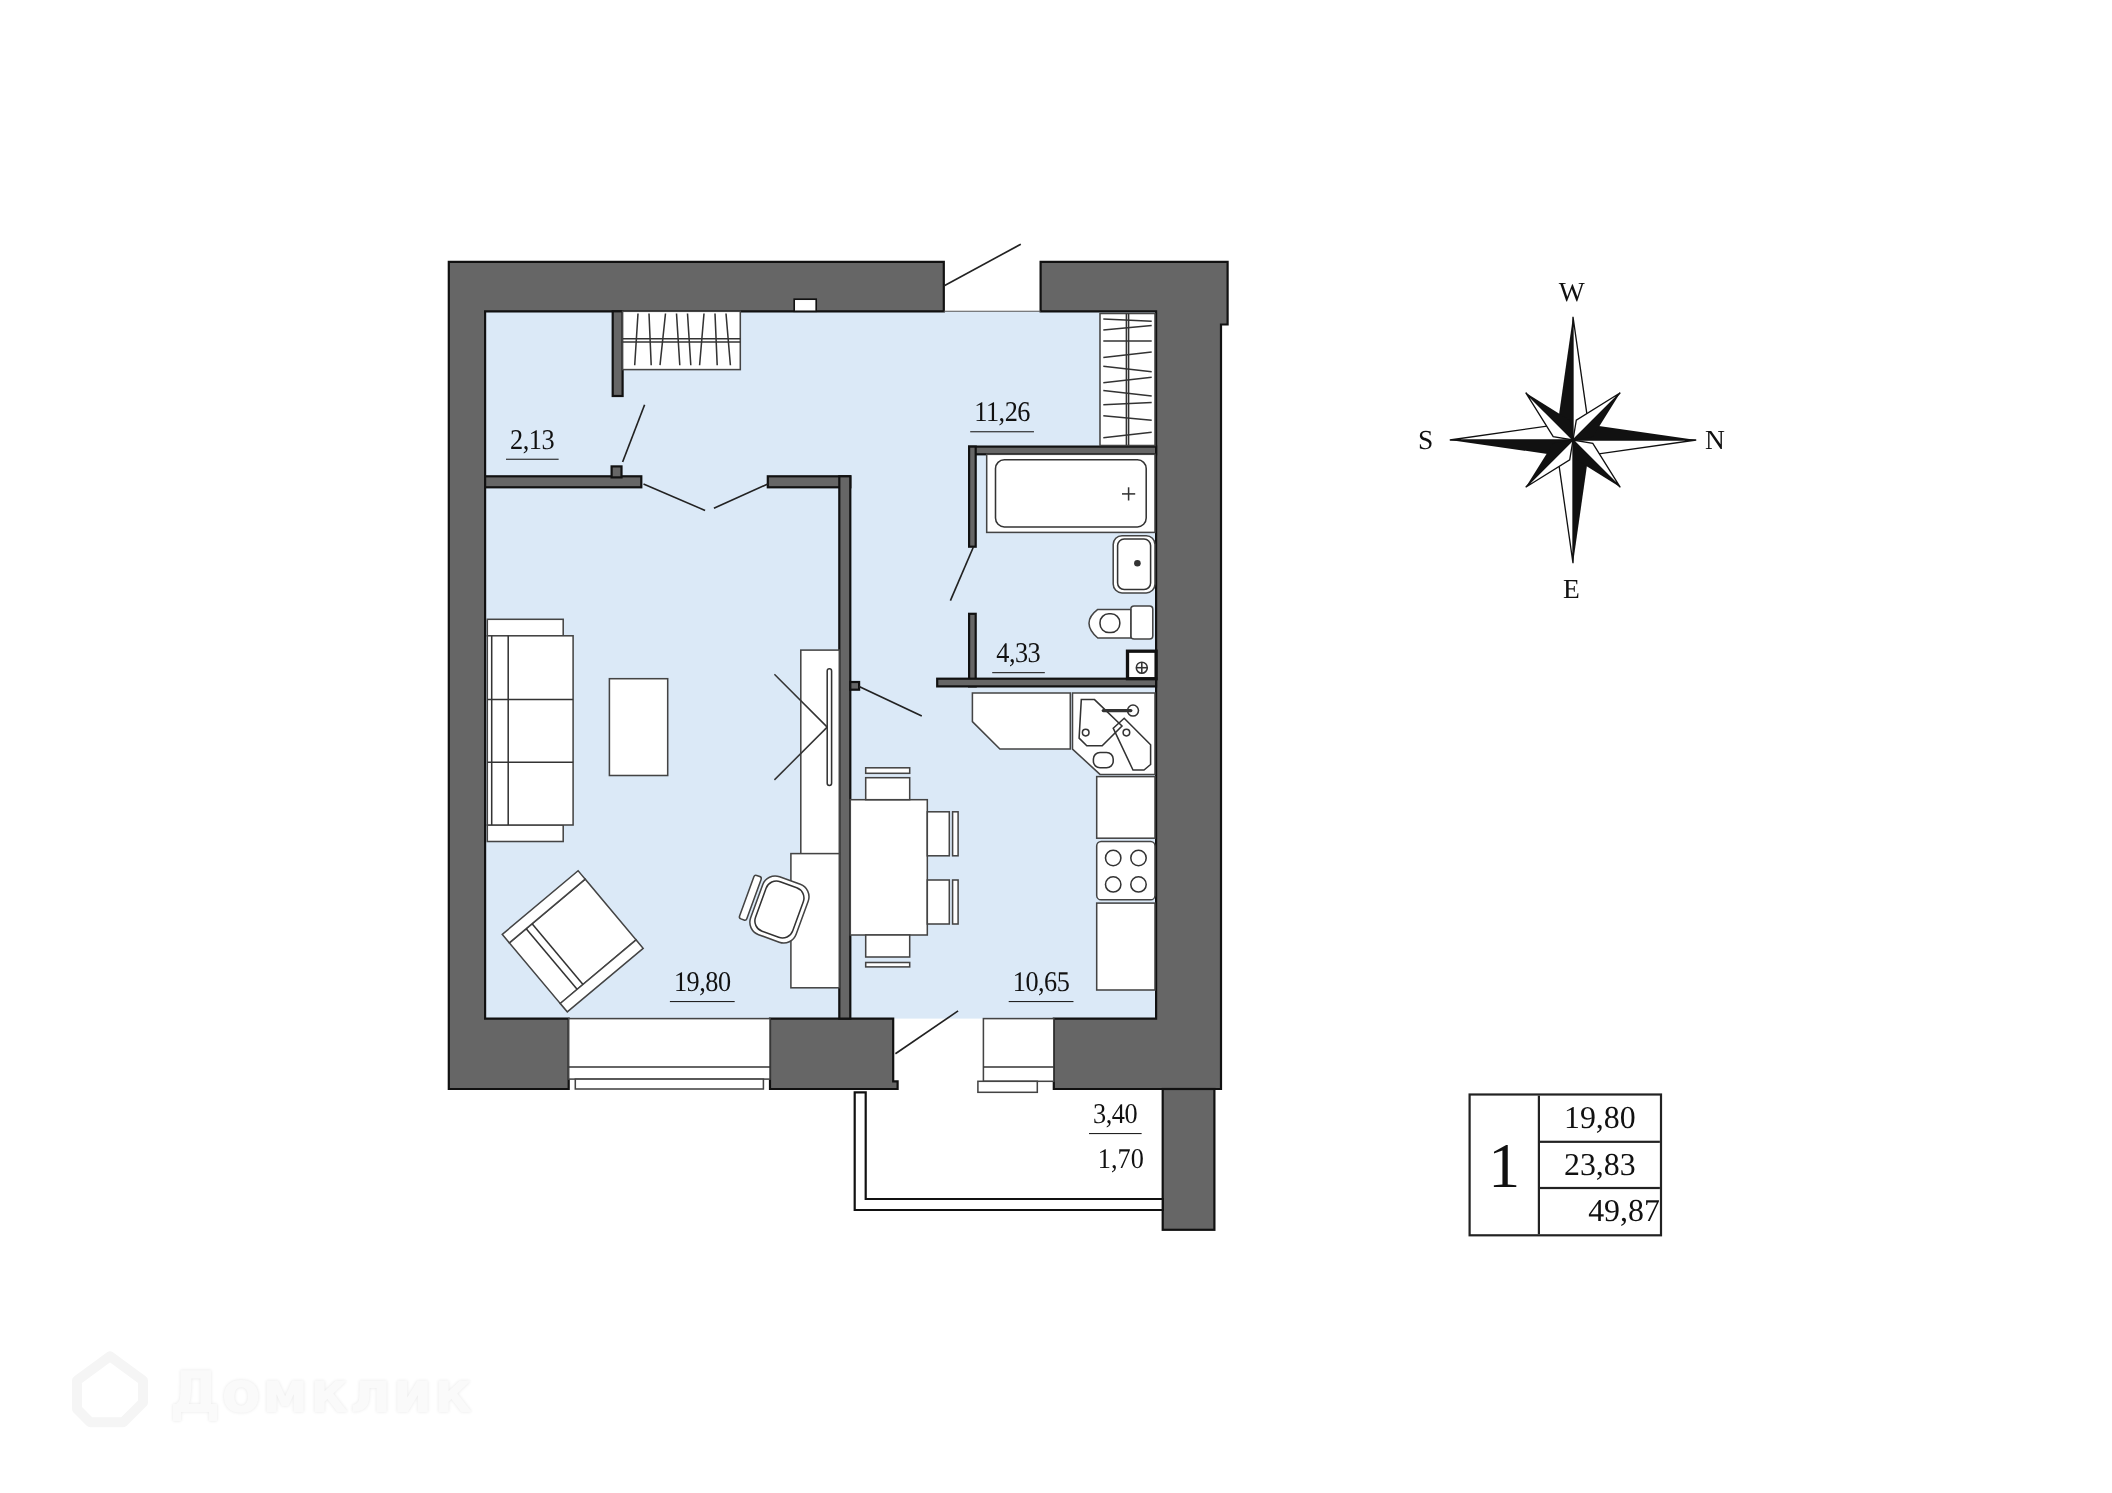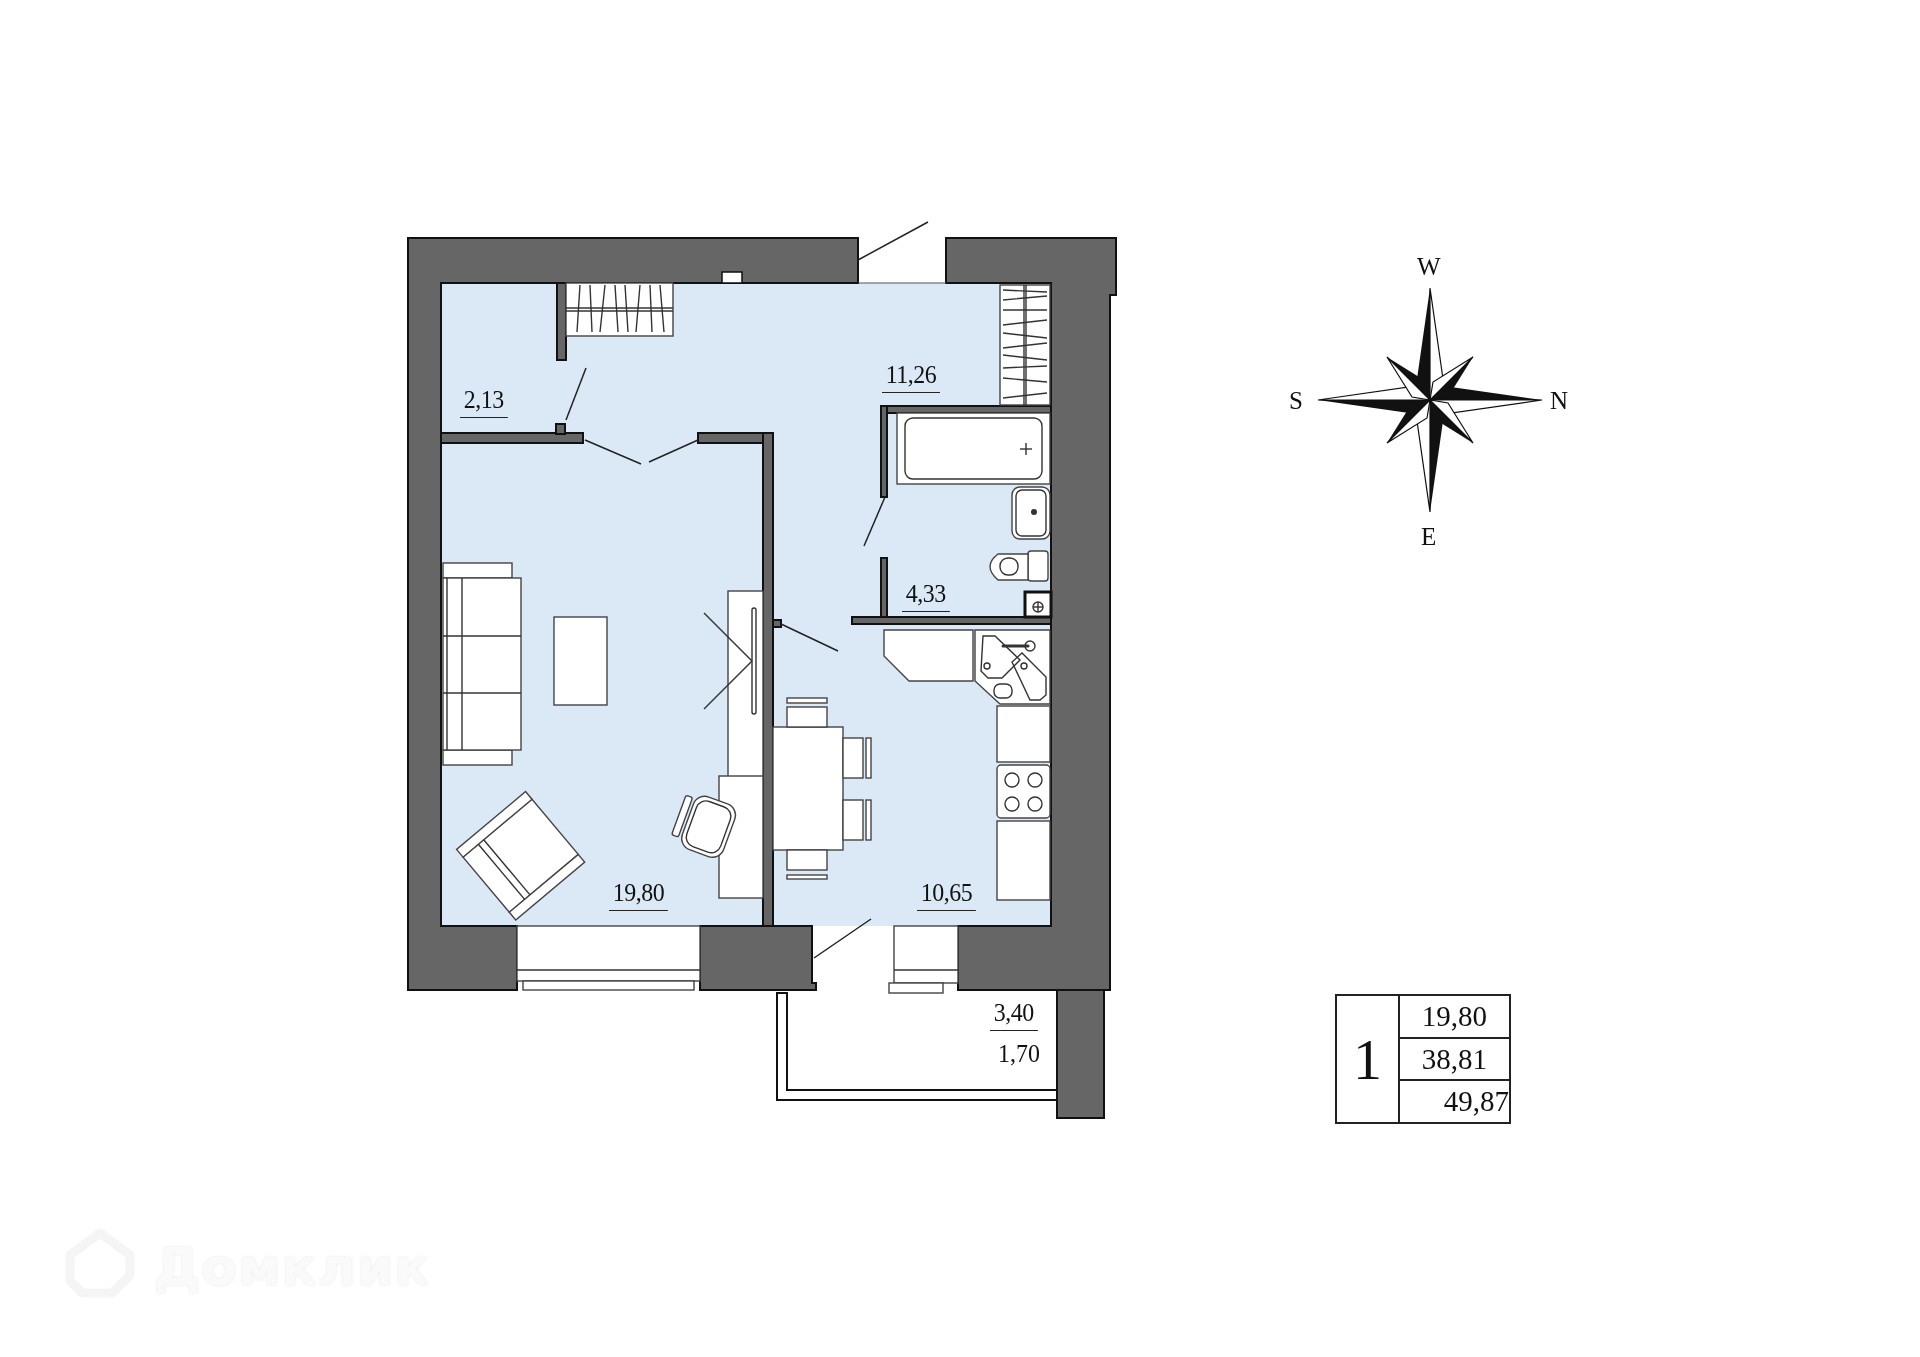--- a/index.html
+++ b/index.html
@@ -227,21 +227,21 @@
 
 <span class="compass-label" style="left:1417px; top:254px;">W</span>
 <span class="compass-label" style="left:1421px; top:524px;">E</span>
 <span class="compass-label" style="left:1289px; top:388px;">S</span>
 <span class="compass-label" style="left:1550px; top:388px;">N</span>
 
 <div id="summary">
   <div class="rooms">1</div>
   <div class="vals">
     <div class="val">19,80</div>
-    <div class="val">38,81</div>
+    <div class="val">23,83</div>
     <div class="val">49,87</div>
   </div>
 </div>
 
 <div id="watermark">
   <svg width="76" height="80" viewBox="0 0 76 80">
     <path d="M8 28 L38 6 L68 28 V48 L50 66 H20 L8 54 Z" fill="none" stroke="#f5f5f5" stroke-width="9" stroke-linejoin="round"></path>
   </svg>
   <span class="wm-text">Домклик</span>
 </div>

